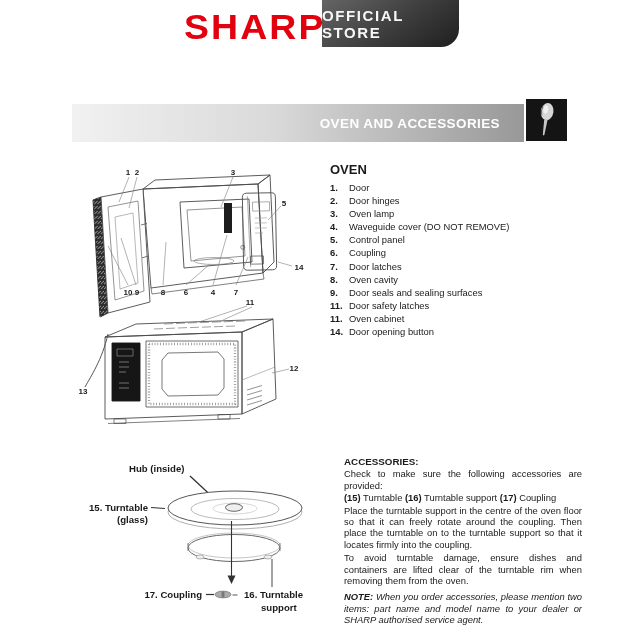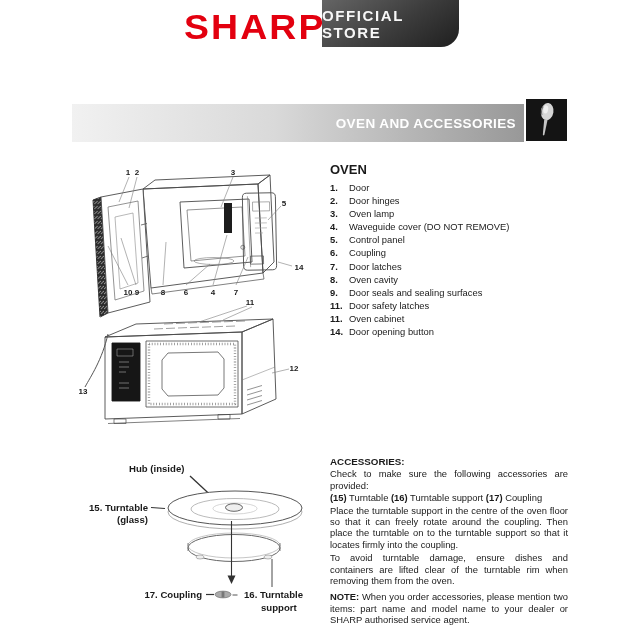--- a/index.html
+++ b/index.html
@@ -20,39 +20,39 @@
     border-radius:0 0 18px 0;
     display:flex;align-items:center;justify-content:center;
     color:#f7f7f7;font-size:15px;font-weight:700;letter-spacing:1.6px;
   }
 
   
   .section-bar{
     left:72px;top:104px;width:452px;height:38px;
     background:linear-gradient(to right,#f1f1f1 0%,#d9d9d9 45%,#989898 100%);
     display:flex;align-items:center;justify-content:flex-end;
-    padding-right:8px;box-sizing:border-box;
+    padding-right:24px;box-sizing:border-box;
     color:#ffffff;font-weight:700;font-size:13.5px;letter-spacing:0.4px;
   }
   .icon-box{left:526px;top:99px;width:41px;height:42px;background:#141414;}
 
   
   .oven-list{left:330px;top:162px;width:240px;}
   .oven-title{font-size:13px;font-weight:700;margin-bottom:4px;}
   .orow{display:flex;font-size:9.4px;line-height:13.1px;}
   .onum{width:19px;font-weight:700;flex-shrink:0;}
 
   
-  .accessories{left:330px;top:456px;width:238px;font-size:9.4px;line-height:11.4px;text-align:justify;}
+  .accessories{left:344px;top:456px;width:238px;font-size:9.4px;line-height:11.4px;text-align:justify;}
   .acc-title{font-weight:700;font-size:9.8px;text-align:left;margin-bottom:1px;}
   .accessories p{margin:0 0 1px 0;}
   .parts-line{margin:0 0 2px 0;}
   .parts-line b{font-weight:700;}
   .para-caution{margin-top:2px !important;}
-  .note-para{margin-top:5px !important;}
+  .note-para{margin-top:5px !important;font-style:italic;}
   .bold{font-weight:700;}
 
   
   .diagrams{left:72px;top:150px;width:260px;height:490px;}
   svg text{font-family:"Liberation Sans", sans-serif;}
   .pnum{font-size:8px;font-weight:700;fill:#1a1a1a;}
   .figlabel{font-size:9.6px;font-weight:700;fill:#1a1a1a;}
 </style>
 </head>
 <body>

